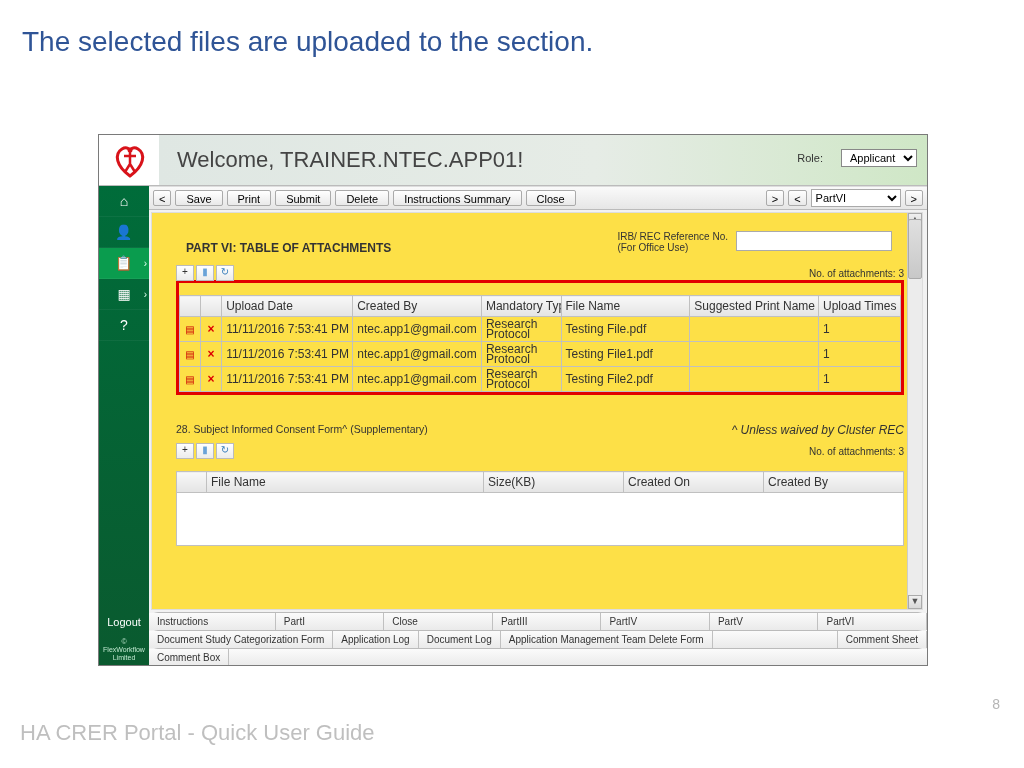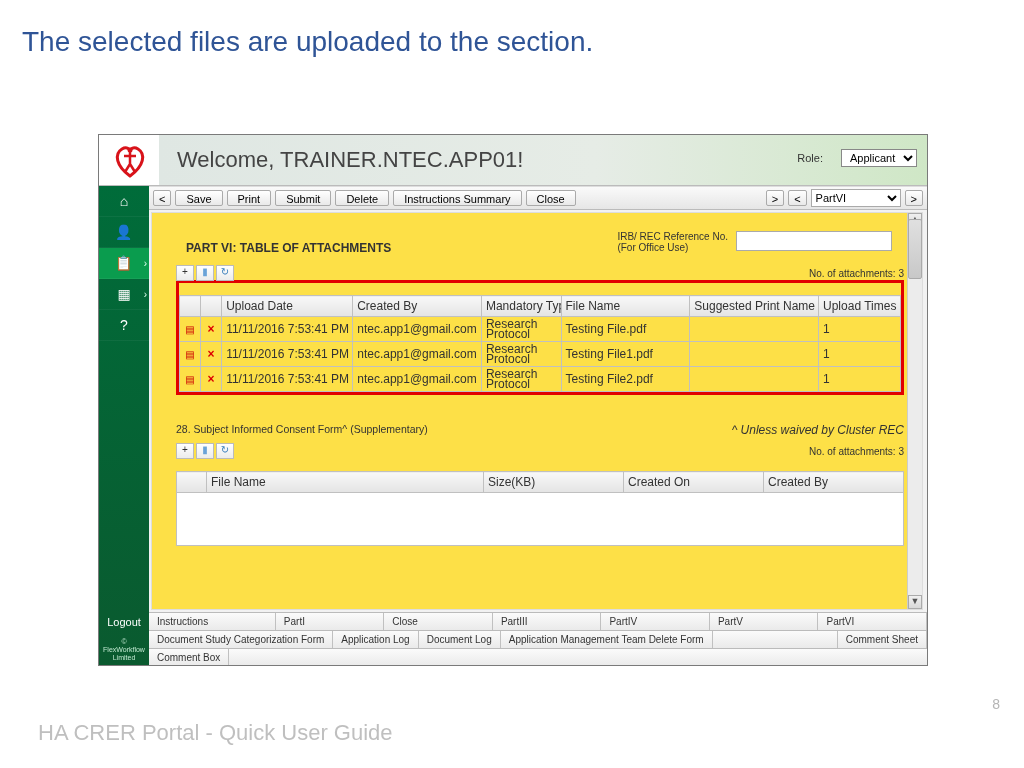--- a/index.html
+++ b/index.html
@@ -255,34 +255,35 @@
     margin-top: -1px;
   }
   .supp-note { font-style: italic; font-size:12px; }
 
   
   .tabs-row {
     display: flex;
     border-top: 1px solid #bbb;
     background: #f0f0f0;
     font-size: 10px;
+    border-radius: 9px;
   }
   .tabs-row .tab {
     border-right: 1px solid #c0c0c0;
     padding: 3px 8px;
     background: linear-gradient(#fbfbfb,#eaeaea);
     white-space: nowrap;
   }
   .tabs-row.sub .tab { font-size: 10px; }
   .tabs-row .tab:first-child { border-left: 0; }
   .tabs-row .flex { flex:1; }
 
   .footer {
     position: absolute;
-    left: 38px;
+    left: 20px;
     bottom: 22px;
     font-size: 22px;
     color: #bfbfbf;
   }
   .pagenum {
     position: absolute;
     right: 24px;
     bottom: 56px;
     color: #b5b5b5;
     font-size: 14px;

